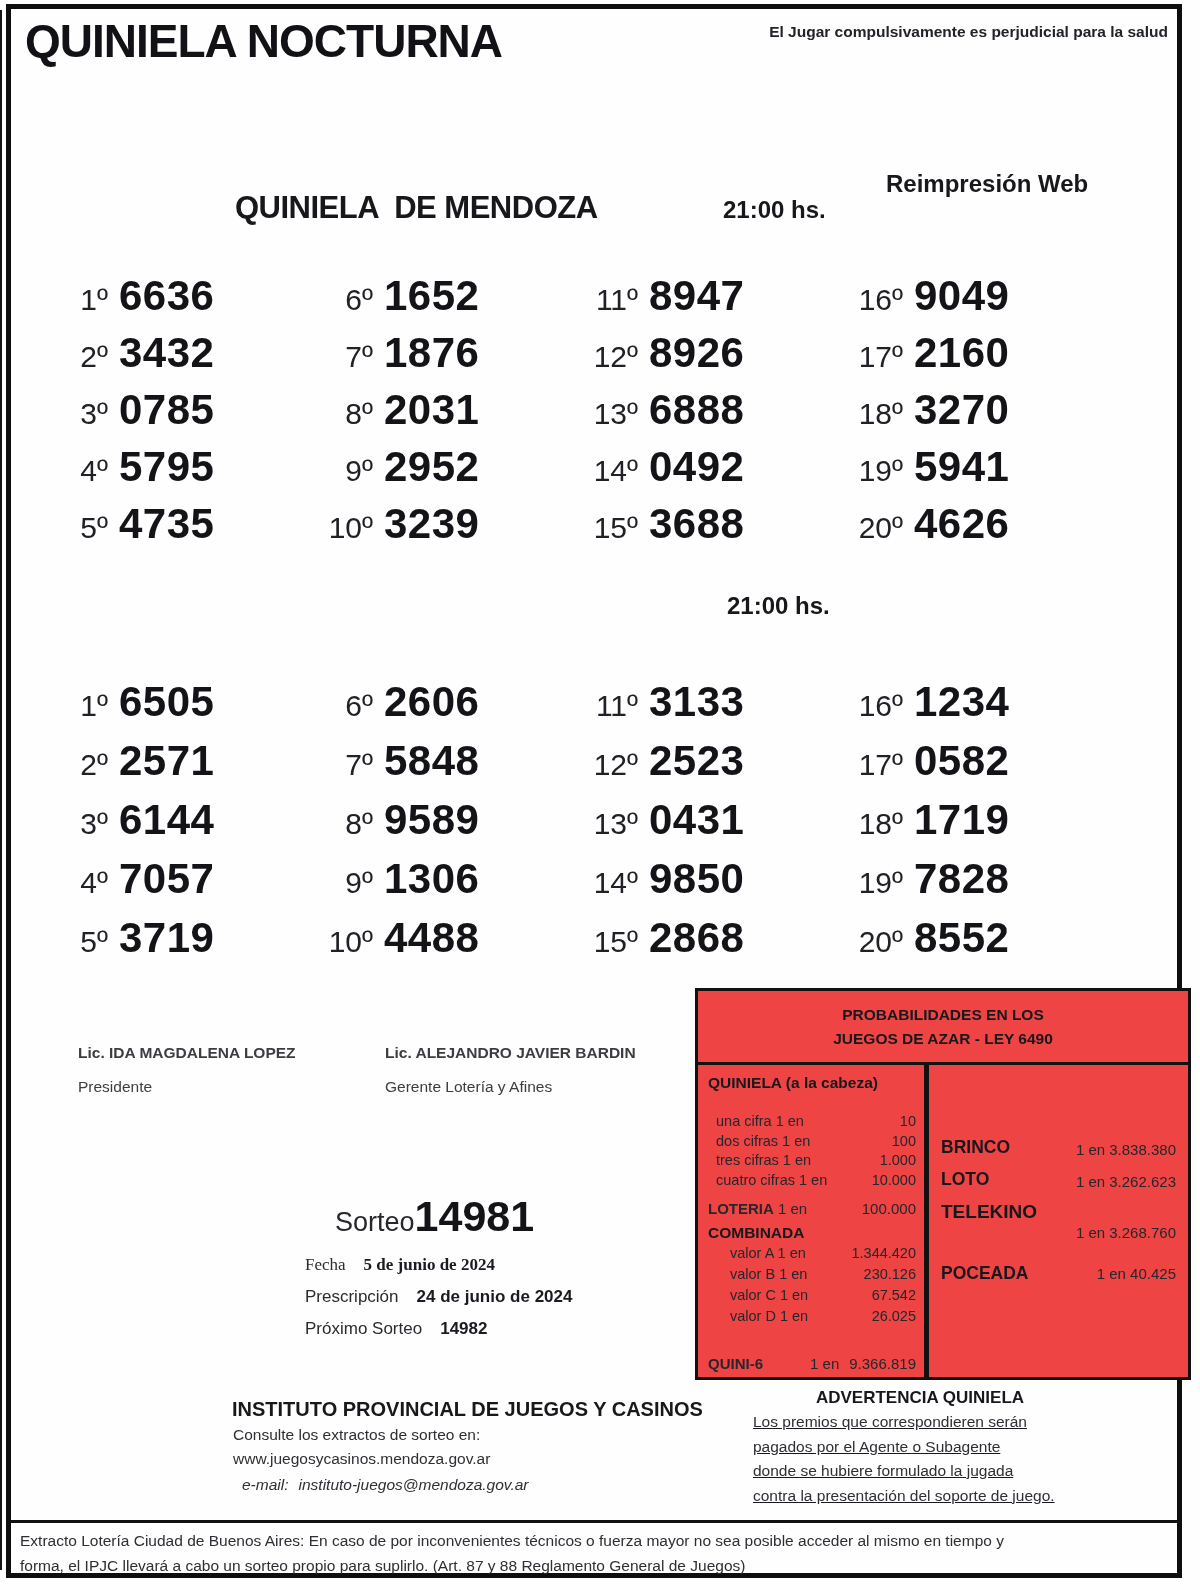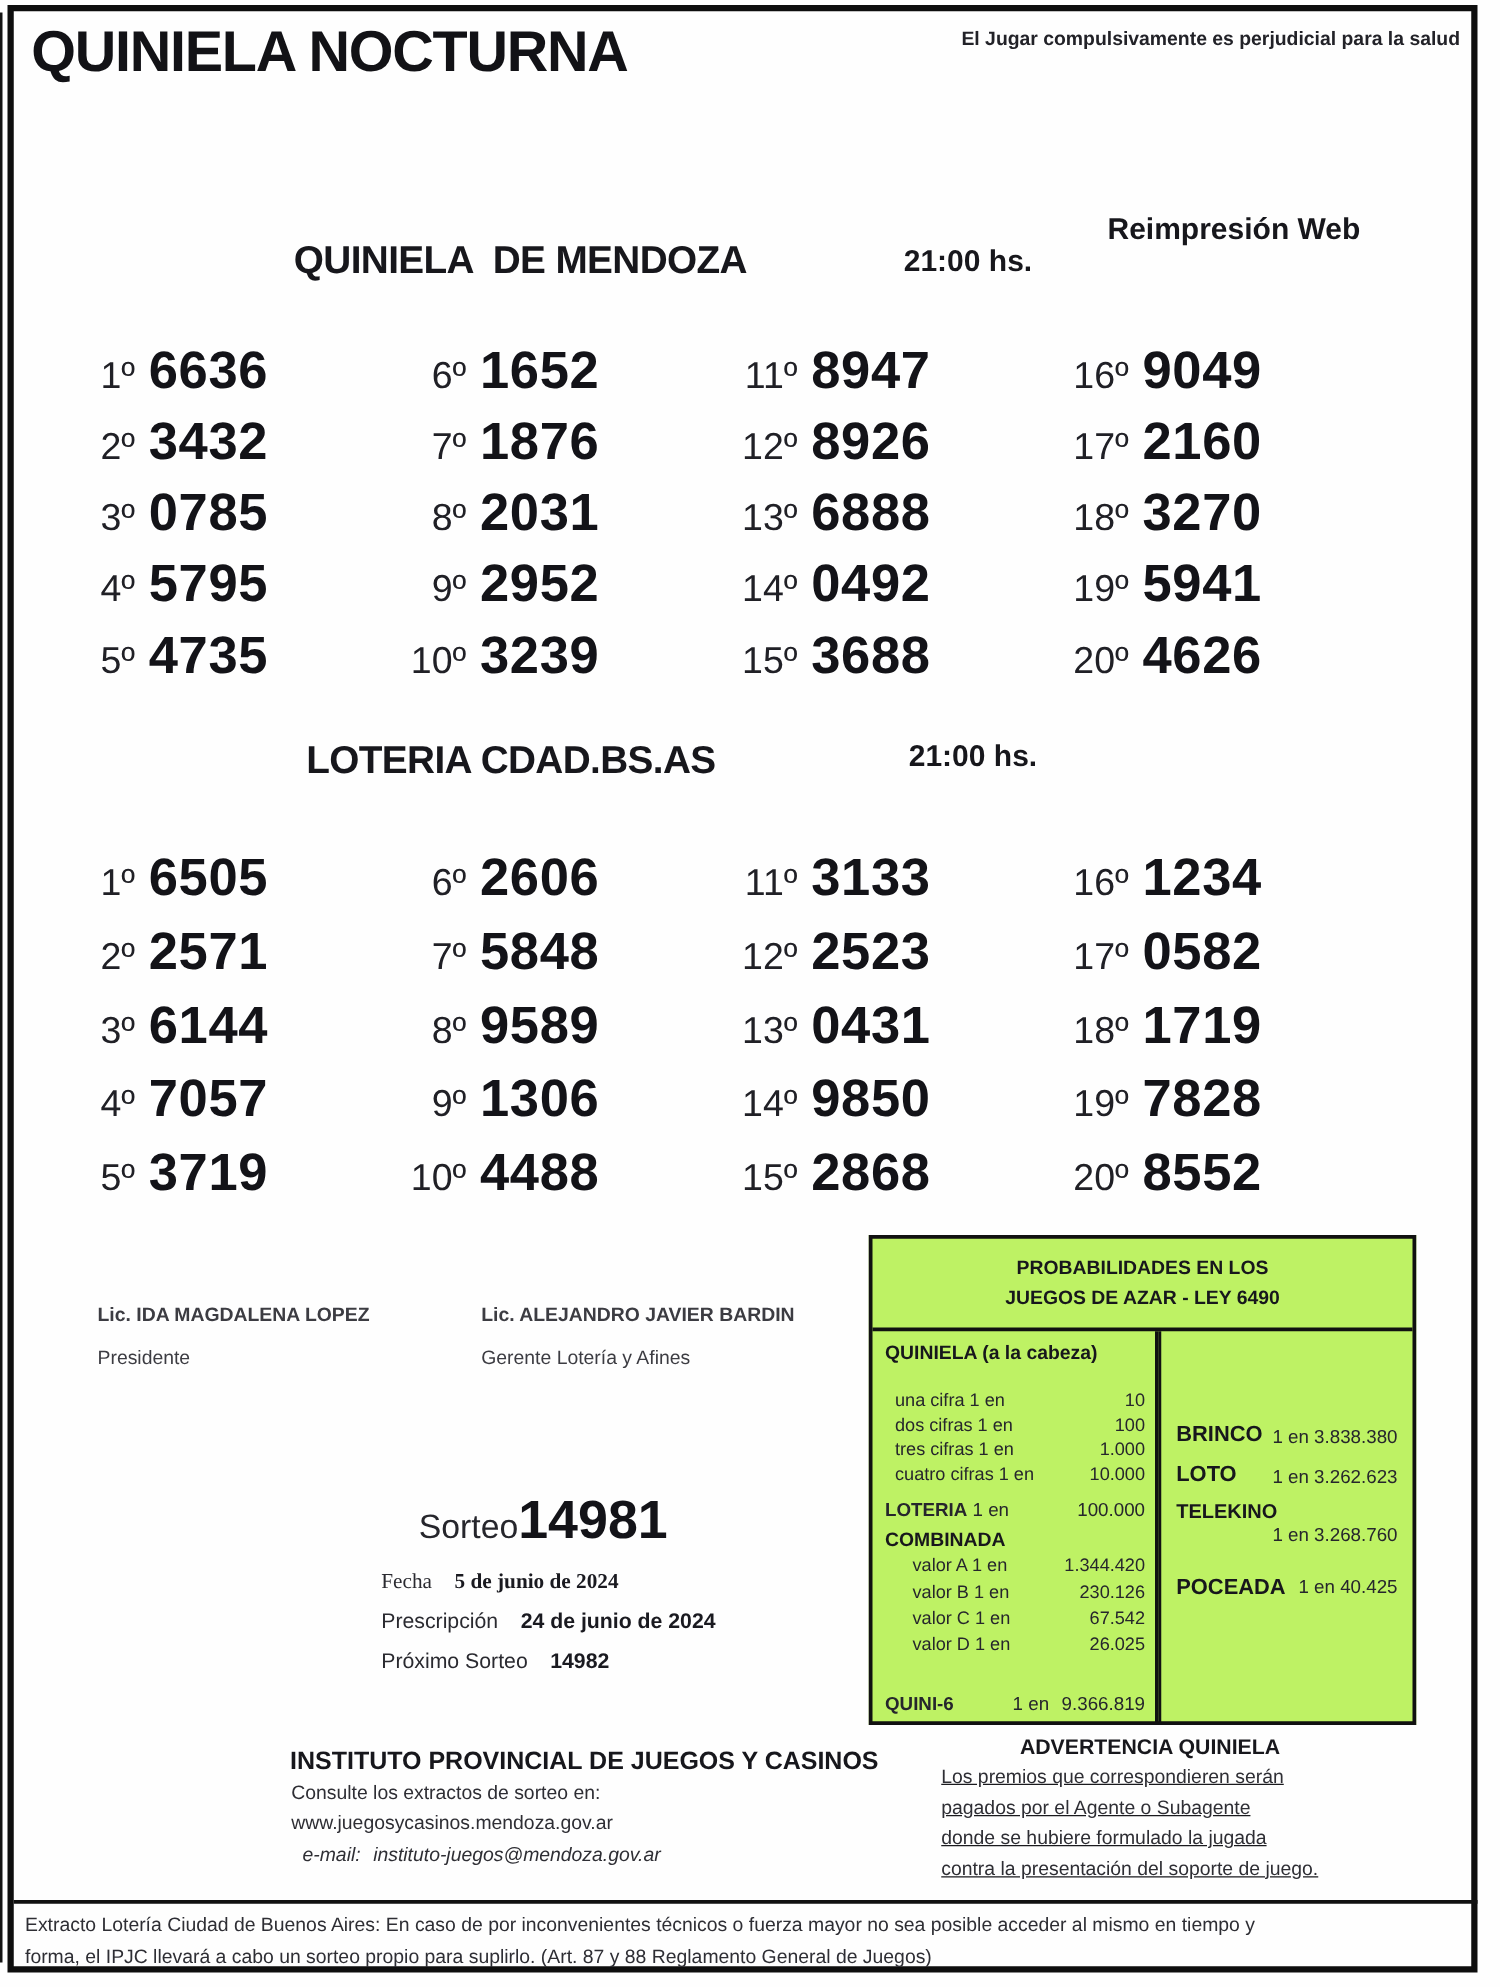--- a/index.html
+++ b/index.html
@@ -22,22 +22,22 @@
   .grid.b{grid-template-rows:repeat(5,59px);}
   .cell{display:flex;align-items:baseline;}
   .pos{display:inline-block;width:70px;text-align:right;font-size:30px;color:#202026;flex:none;}
   .num{font-size:42px;font-weight:700;letter-spacing:0.5px;margin-left:11px;color:#131318;}
   .sig-name{font-size:15.5px;font-weight:700;color:#3c3c42;}
   .sig-role{font-size:15.5px;color:#3c3c42;}
   .sorteo-label{font-size:27px;color:#26262c;}
   .sorteo-num{font-size:43px;font-weight:700;color:#131318;}
   .draw-row{display:flex;align-items:baseline;gap:18px;font-size:17px;color:#2a2a30;}
   .draw-row b{color:#1a1a20;}
-  .pbox{position:absolute;left:695px;top:988px;width:438px;height:392px;
-        border:3px solid #111;box-sizing:border-box;background:#bef264;}
+  .pbox{position:absolute;left:695px;top:988px;width:496px;height:392px;
+        border:3px solid #111;box-sizing:border-box;background:#ef4444;}
   .pbox-title{height:74px;border-bottom:3px solid #111;box-sizing:border-box;
               display:flex;flex-direction:column;justify-content:center;align-items:center;
               font-size:15.5px;font-weight:700;line-height:24px;color:#17171c;}
   .pbox-cols{display:flex;height:315px;}
   .pcol-left{width:229px;border-right:3px solid #111;box-sizing:border-box;
              padding:9px 8px 6px 10px;display:flex;flex-direction:column;}
   .pcol-right{flex:1;box-sizing:border-box;border-left:2px solid #111;
               padding:72px 12px 0 12px;}
   .odds-head{font-size:15.5px;font-weight:700;color:#17171c;margin-bottom:20px;}
   .odds-row{display:flex;justify-content:space-between;font-size:14.5px;
@@ -150,21 +150,20 @@
       <div class="cell">
         <span class="pos">19º</span>
         <span class="num">5941</span>
       </div>
       <div class="cell">
         <span class="pos">20º</span>
         <span class="num">4626</span>
       </div>
     </div>
 
-  <div class="abs sec-title" style="left:245px;top:590px;">LOTERIA CDAD.BS.AS</div>
   <div class="abs sec-time" style="left:727px;top:592px;">21:00 hs.</div>
   <div class="abs grid b" style="left:38px;top:678px;width:1060px;">
       <div class="cell">
         <span class="pos">1º</span>
         <span class="num">6505</span>
       </div>
       <div class="cell">
         <span class="pos">2º</span>
         <span class="num">2571</span>
       </div>
@@ -321,21 +320,21 @@
       <div class="pcol-right">
         <div class="game">
           <span class="g-name">BRINCO</span>
           <span class="g-odds">1 en 3.838.380</span>
         </div>
         <div class="game">
           <span class="g-name">LOTO</span>
           <span class="g-odds">1 en 3.262.623</span>
         </div>
         <div class="game-block">
-          <span class="g-name" style="font-size:16px;font-weight:700;color:#17171c;">TELEKINO</span>
+          <span class="g-name" style="font-size:19px;font-weight:700;color:#17171c;">TELEKINO</span>
           <span class="g-odds">1 en 3.268.760</span>
         </div>
         <div class="game" style="margin-top:22px;align-items:center;">
           <span class="g-name">POCEADA</span>
           <span class="g-odds">1 en 40.425</span>
         </div>
       </div>
     </div>
   </div>
 

